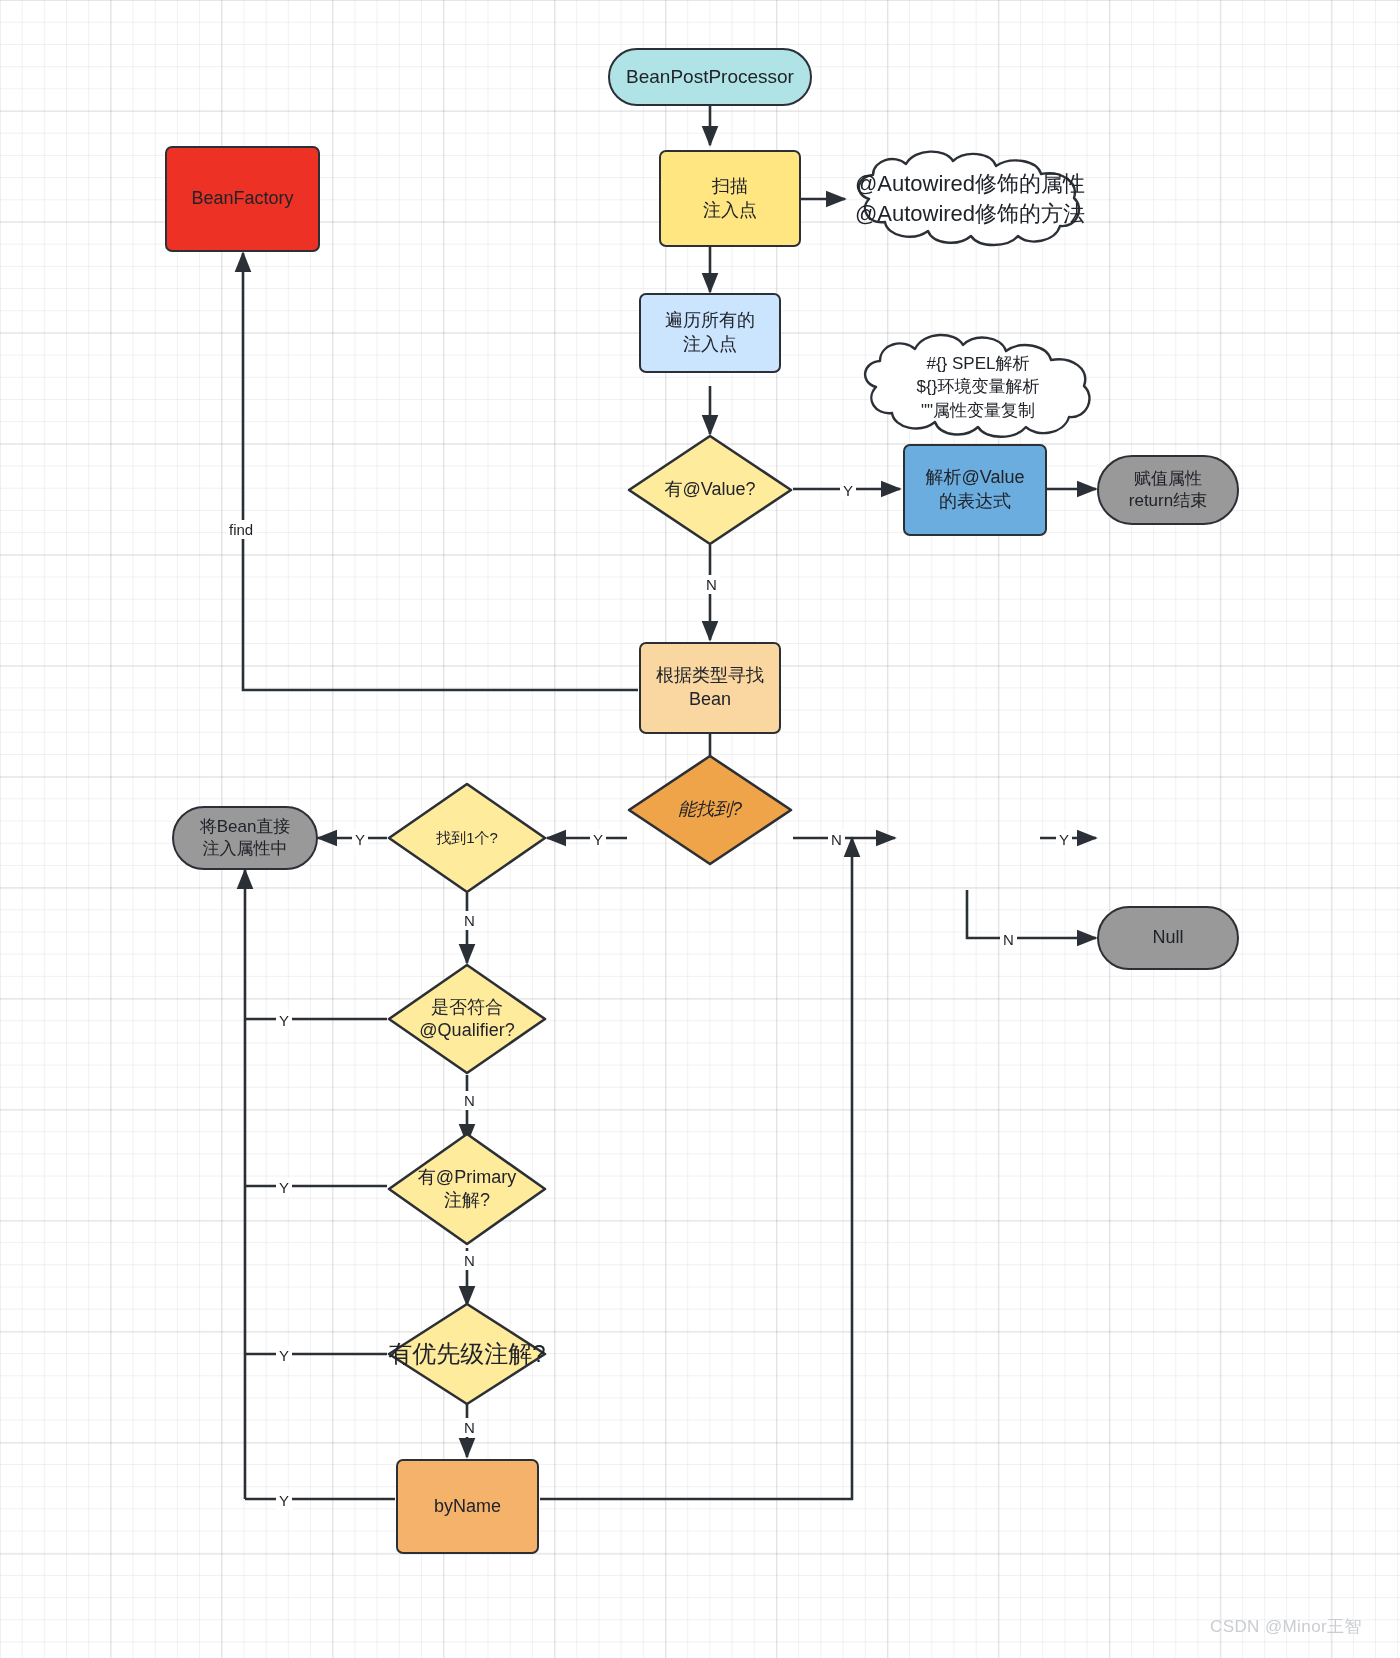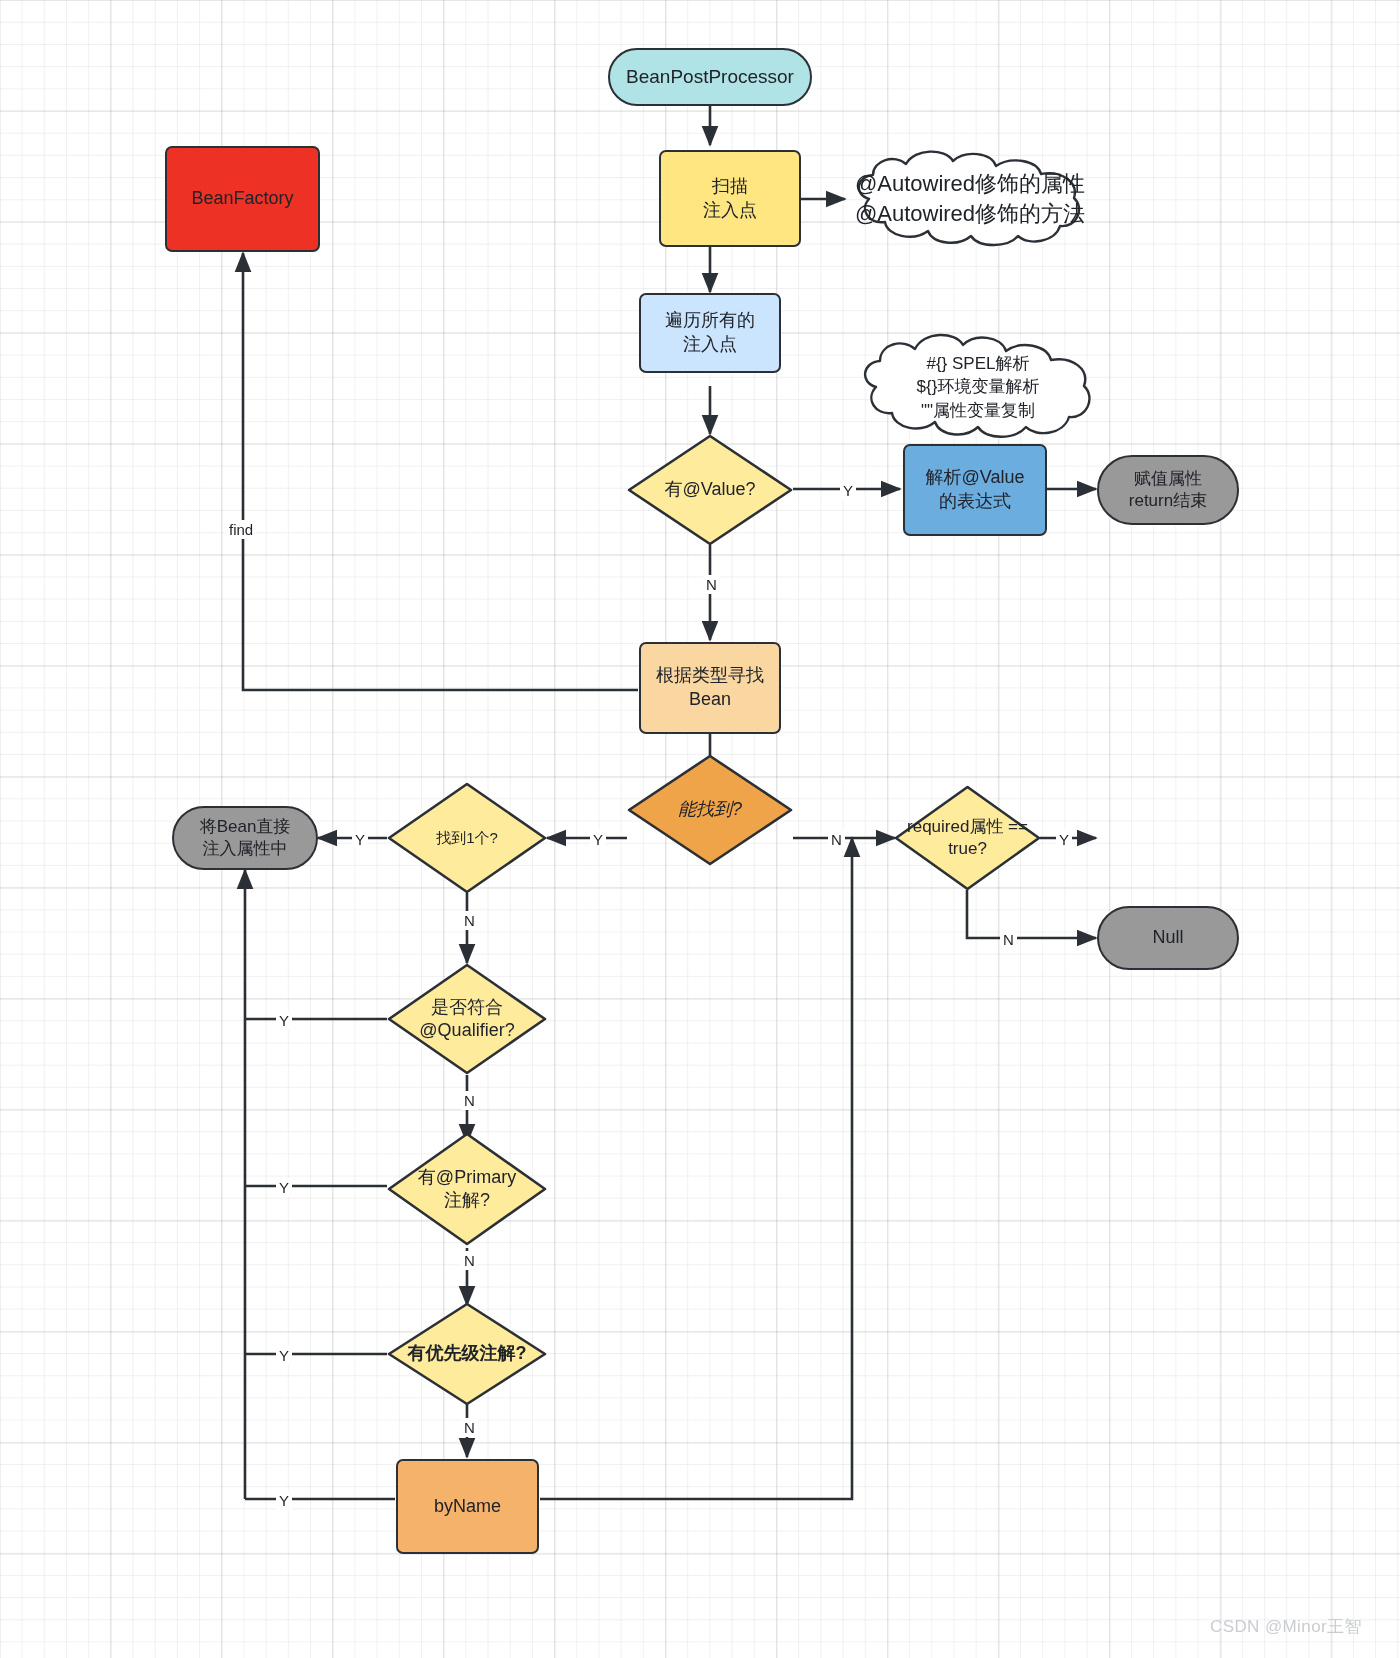--- a/index.html
+++ b/index.html
@@ -170,27 +170,20 @@
       <polygon points="80,2 158,56 80,110 2,56" fill="#ffeb9c" stroke="#2b2f36" stroke-width="2.6" stroke-linejoin="round"></polygon>
     </svg>
     <span class="dia-label" style="font-size:15px;">找到1个?</span>
   </div>
 
   <div class="node round" style="left:172px;top:806px;width:146px;height:64px;background:#999999;font-size:17px;">
     <span>将Bean直接
 注入属性中</span>
   </div>
 
-  <div class="dia-wrap" style="left:894px;top:785px;width:147px;height:106px;">
-    <svg class="dia-shape" viewBox="0 0 147 106" preserveAspectRatio="none">
-      <polygon points="73.5,2 145,53 73.5,104 2,53" fill="#ffeb9c" stroke="#2b2f36" stroke-width="2.6" stroke-linejoin="round"></polygon>
-    </svg>
-    <span class="dia-label" style="font-size:17px;width:185px;">required属性 ==
-true?</span>
-  </div>
 
 
   <div class="node round" style="left:1097px;top:906px;width:142px;height:64px;background:#999999;font-size:18px;">
     <span>Null</span>
   </div>
 
   <div class="dia-wrap" style="left:387px;top:963px;width:160px;height:112px;">
     <svg class="dia-shape" viewBox="0 0 160 112" preserveAspectRatio="none">
       <polygon points="80,2 158,56 80,110 2,56" fill="#ffeb9c" stroke="#2b2f36" stroke-width="2.6" stroke-linejoin="round"></polygon>
     </svg>
@@ -203,21 +196,21 @@
       <polygon points="80,2 158,57 80,112 2,57" fill="#ffeb9c" stroke="#2b2f36" stroke-width="2.6" stroke-linejoin="round"></polygon>
     </svg>
     <span class="dia-label" style="font-size:18px;">有@Primary
 注解?</span>
   </div>
 
   <div class="dia-wrap" style="left:387px;top:1302px;width:160px;height:104px;">
     <svg class="dia-shape" viewBox="0 0 160 104" preserveAspectRatio="none">
       <polygon points="80,2 158,52 80,102 2,52" fill="#ffeb9c" stroke="#2b2f36" stroke-width="2.6" stroke-linejoin="round"></polygon>
     </svg>
-    <span class="dia-label" style="font-size:18px;font-weight:bold;">有优先级注解?</span>
+    <span class="dia-label" style="font-size:24px;">有优先级注解?</span>
   </div>
 
   <div class="node rect" style="left:396px;top:1459px;width:143px;height:95px;background:#f5b26b;font-size:18px;">
     <span>byName</span>
   </div>
 
   <div class="edge-label" style="left:226px;top:520px;">find</div>
   <div class="edge-label" style="left:840px;top:481px;">Y</div>
   <div class="edge-label" style="left:703px;top:575px;">N</div>
   <div class="edge-label" style="left:590px;top:830px;">Y</div>

